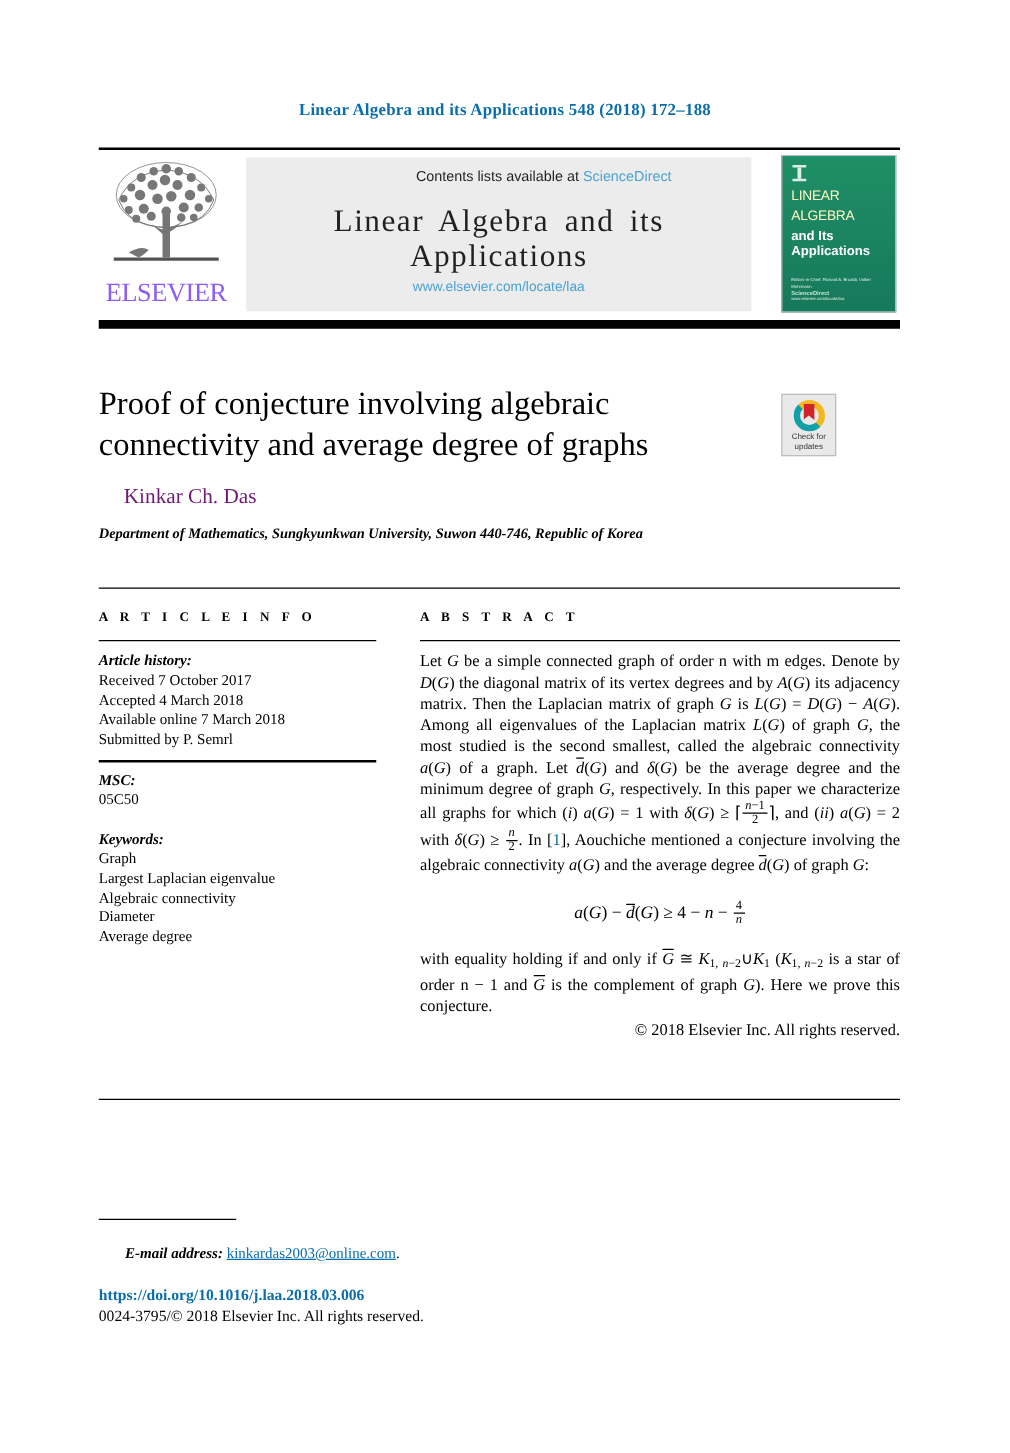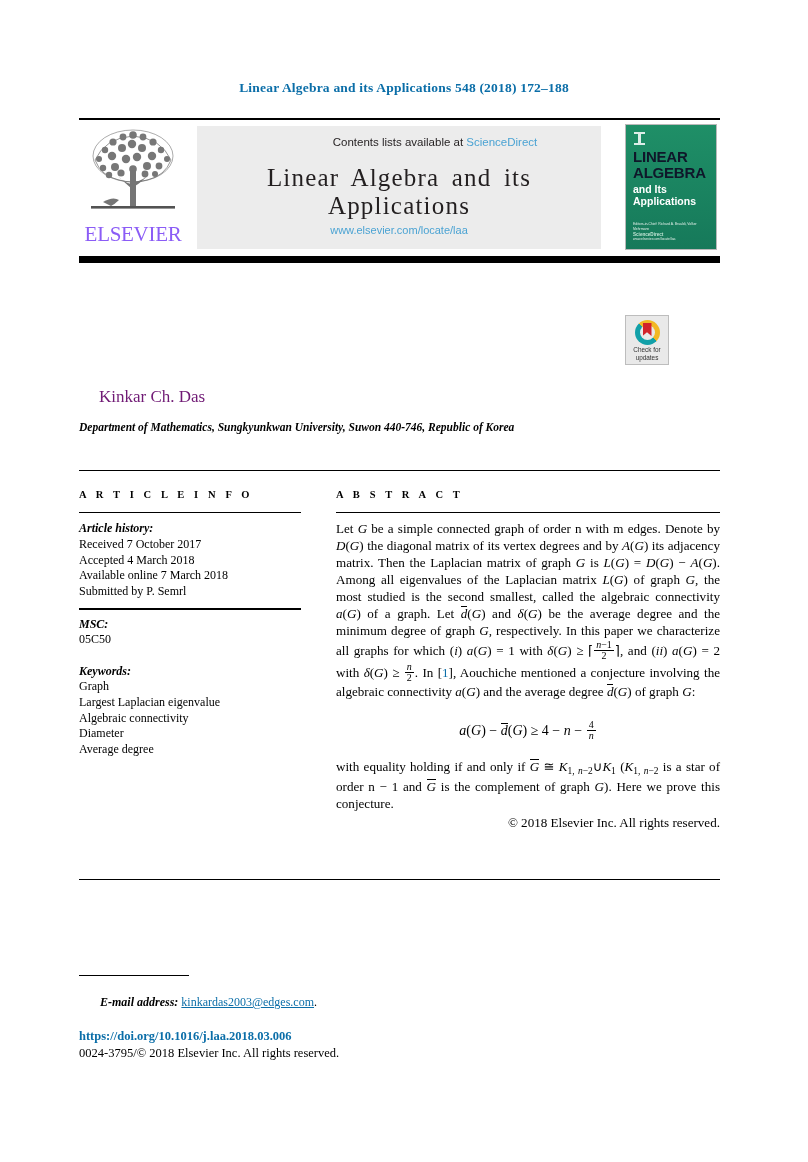--- a/index.html
+++ b/index.html
@@ -133,23 +133,23 @@
     background:
       linear-gradient(#fff,#fff) 0 0/11px 2px no-repeat,
       linear-gradient(#fff,#fff) 4px 2px/3px 9px no-repeat,
       linear-gradient(#fff,#fff) 0 11px/11px 2px no-repeat;
     opacity: .85;
   }
   .cover-t1, .cover-t2 {
     position: absolute;
     left: 7px;
     font-family: "Liberation Sans", sans-serif;
-    font-weight: 700;
-    font-size: 15px;
-    color: #0f172a;
+    font-weight: 400;
+    font-size: 11px;
+    color: #fef9c3;
     letter-spacing: -.2px;
     line-height: 16px;
   }
   .cover-t1 { top: 24px; }
   .cover-t2 { top: 40px; }
   .cover-t3 {
     position: absolute;
     left: 7px; top: 58px;
     font-family: "Liberation Sans", sans-serif;
     font-weight: 700;
@@ -437,20 +437,21 @@
       <div class="cover-foot">
         <div>Editors-in-Chief: Richard A. Brualdi, Volker Mehrmann</div>
         <div class="sdline">ScienceDirect</div>
         <div>www.elsevier.com/locate/laa</div>
       </div>
     </div>
   </div>
 
   <div class="rule-thick"></div>
 
+  <div class="title">Proof of conjecture involving algebraic connectivity and average degree of graphs</div>
 
   <div class="crossmark">
     <div class="cm-ring">
       <div class="cm-flag"></div>
     </div>
     <div class="cm-text">Check for</div>
     <div class="cm-text">updates</div>
   </div>
 
   <div class="author">Kinkar Ch. Das</div>
@@ -496,18 +497,18 @@
     <div class="eq"><i>a</i>(<i>G</i>) − <span class="ovl"><i>d</i></span>(<i>G</i>) ≥ 4 − <i>n</i> − <span class="frac"><span class="num">4</span><span class="den"><i>n</i></span></span></div>
 
     <div class="abstract"><span>with equality holding if and only if </span><span class="ovl"><i>G</i></span> ≅ <i>K</i><span class="sub">1, <i>n</i>−2</span>∪<i>K</i><span class="sub">1</span> (<i>K</i><span class="sub">1, <i>n</i>−2</span><span> is a star of order n − 1 and </span><span class="ovl"><i>G</i></span><span> is the complement of graph </span> <i>G</i>). <span>Here we prove this conjecture.</span></div>
 
     <div class="copyright">© 2018 Elsevier Inc. All rights reserved.</div>
   </div>
 
   <div class="rule-bottom"></div>
 
   <div class="foot-rule"></div>
-  <div class="email"><span class="lbl">E-mail address:</span> <a href="#">kinkardas2003@edges.com</a><span>.</span></div>
+  <div class="email"><span class="lbl">E-mail address:</span> <a href="#">kinkardas2003@online.com</a><span>.</span></div>
 
   <div class="doi">https://doi.org/10.1016/j.laa.2018.03.006</div>
   <div class="issn">0024-3795/© 2018 Elsevier Inc. All rights reserved.</div>
 
 </div>
 
 </body></html>

